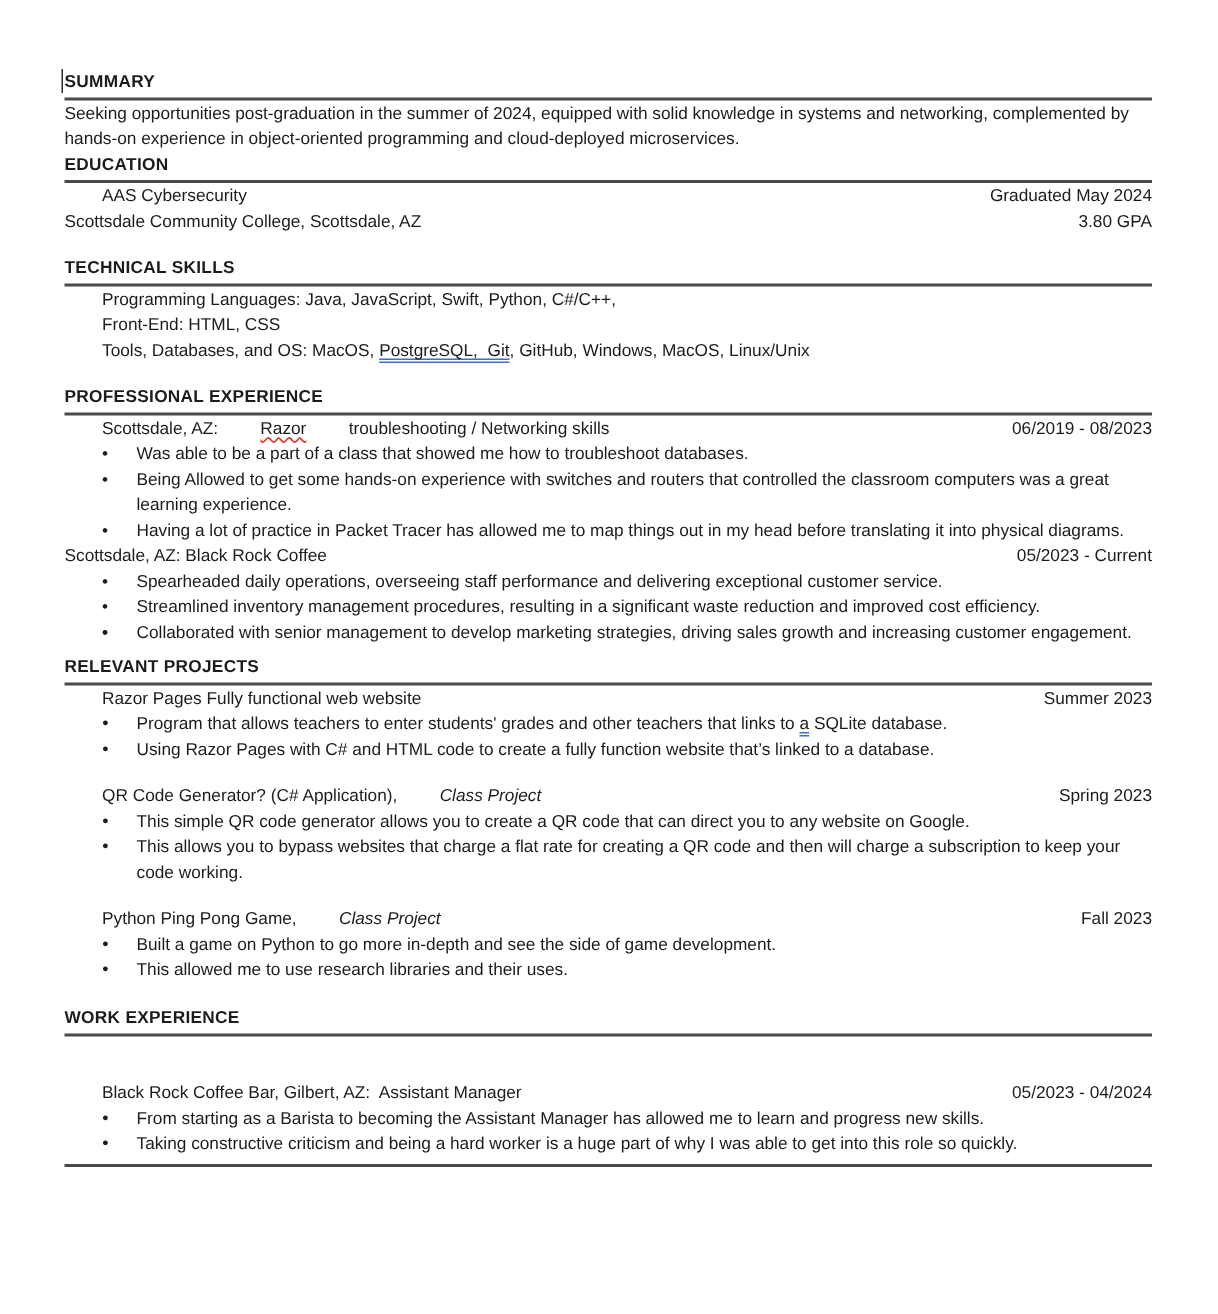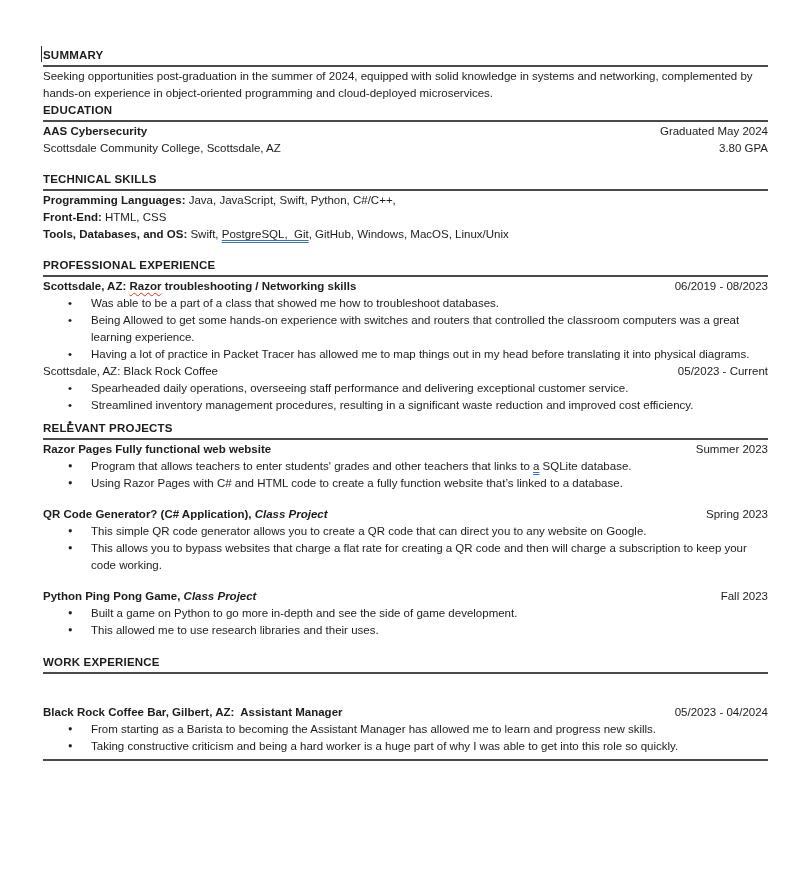--- a/index.html
+++ b/index.html
@@ -9,21 +9,21 @@
     font-family:"Liberation Sans","DejaVu Sans",sans-serif;
     font-size:11.5px; line-height:17px; color:#1c1c1c;
   }
   .page { position:relative; width:812px; height:876px; padding:47px 44px 0 43px; }
   .cursor { position:absolute; left:41px; top:46px; width:1px; height:16px; background:#2b2b2b; }
   .h {
     font-weight:bold; letter-spacing:.2px;
     border-bottom:2px solid #4a4a4a; padding-bottom:1px; margin-bottom:1px;
   }
   .row { display:flex; justify-content:space-between; align-items:baseline; }
-  .b { font-weight:bold; }
+  .b { font-weight:normal;margin-left:25px; }
   .i { font-style:italic; }
   .gap14 { margin-top:14px; }
   .gap6  { margin-top:6px; }
   .gap15 { margin-top:15px; }
   .gap30 { margin-top:30px; }
   ul { list-style:none; }
   .li { position:relative; padding-left:48px; max-width:725px; }
   .dot { position:absolute; left:25px; top:0; }
   .small .dot::before { content:"\2022"; }
   .large .dot::before { content:"\25CF"; font-size:7.5px; position:relative; top:-2px; }
@@ -59,21 +59,21 @@
     <div>
       <span class="b">Programming Languages:</span>
       <span>Java, JavaScript, Swift, Python, C#/C++,</span>
     </div>
     <div>
       <span class="b">Front-End:</span>
       <span>HTML, CSS</span>
     </div>
     <div>
       <span class="b">Tools, Databases, and OS:</span>
-      <span>Swift,</span>
+      <span>MacOS,</span>
       <span class="gr">PostgreSQL,&nbsp; Git</span><span>, GitHub, Windows, MacOS, Linux/Unix</span>
     </div>
   </section>
 
   <section class="gap14">
     <div class="h">PROFESSIONAL EXPERIENCE</div>
 
     <div class="row">
       <span><span class="b">Scottsdale, AZ:</span>
         <span class="b sp">Razor</span>
@@ -87,20 +87,21 @@
     </ul>
 
     <div class="row">
       <span>Scottsdale, AZ: Black Rock Coffee</span>
       <span>05/2023 - Current</span>
     </div>
     <ul class="small">
       <li class="li"><span class="dot"></span><span>Spearheaded daily operations, overseeing staff performance and delivering exceptional customer service.</span></li>
       <li class="li"><span class="dot"></span><span>Streamlined inventory management procedures, resulting in a significant waste reduction and improved cost efficiency.</span></li>
       <li class="li"><span class="dot"></span></li>
+      <li class="li"><span class="dot"></span><span>Collaborated with senior management to develop marketing strategies, driving sales growth and increasing customer engagement.</span></li>
     </ul>
   </section>
 
   <section class="gap6">
     <div class="h">RELEVANT PROJECTS</div>
 
     <div class="row">
       <span class="b">Razor Pages Fully functional web website</span>
       <span>Summer 2023</span>
     </div>

